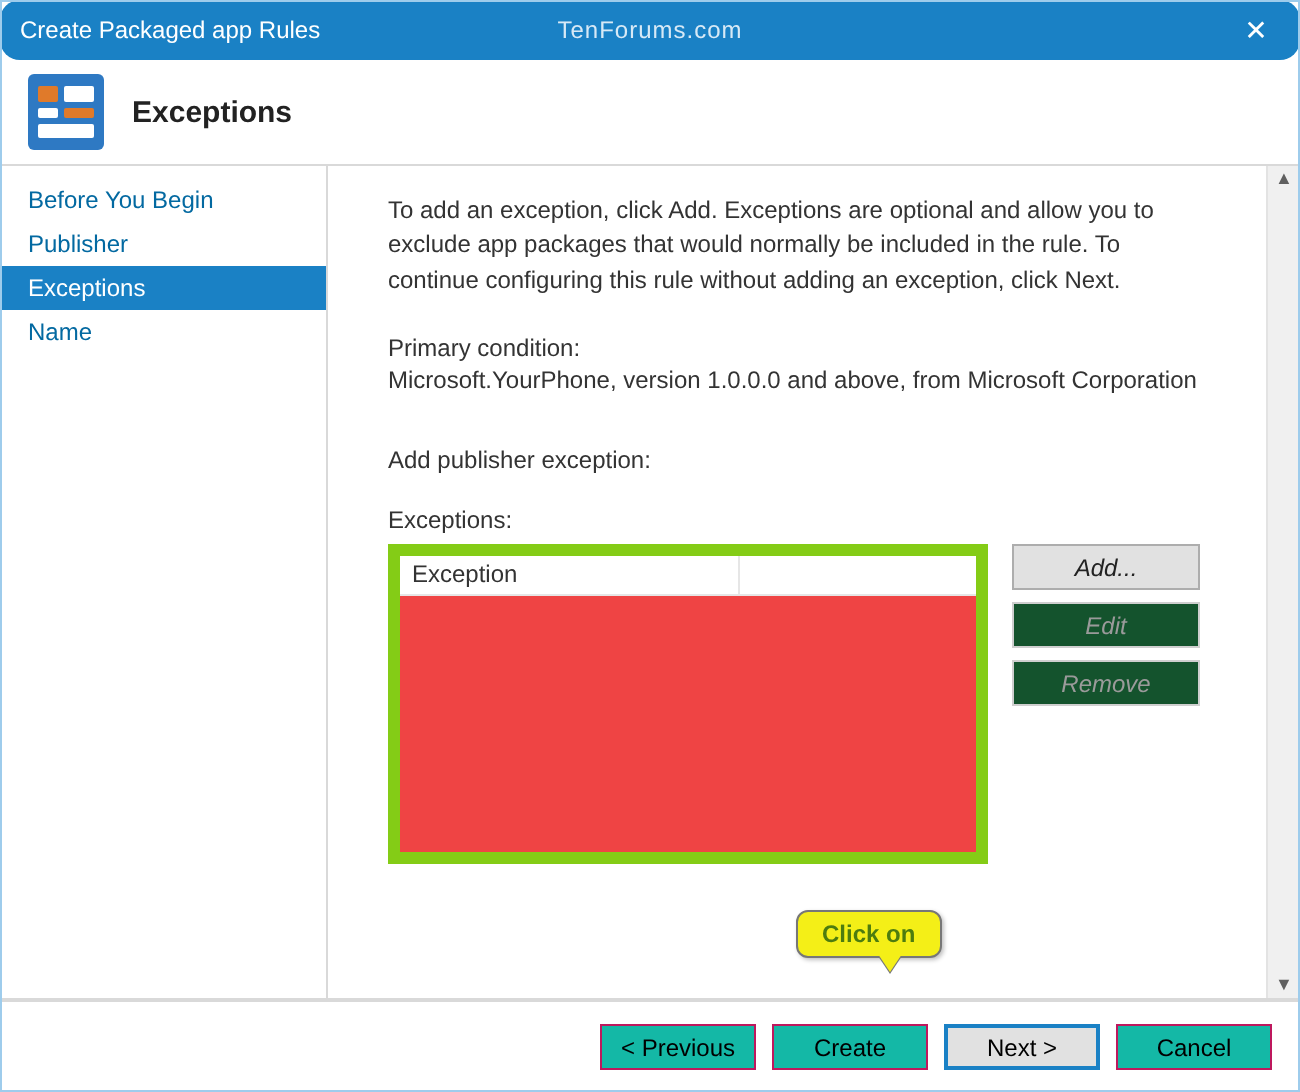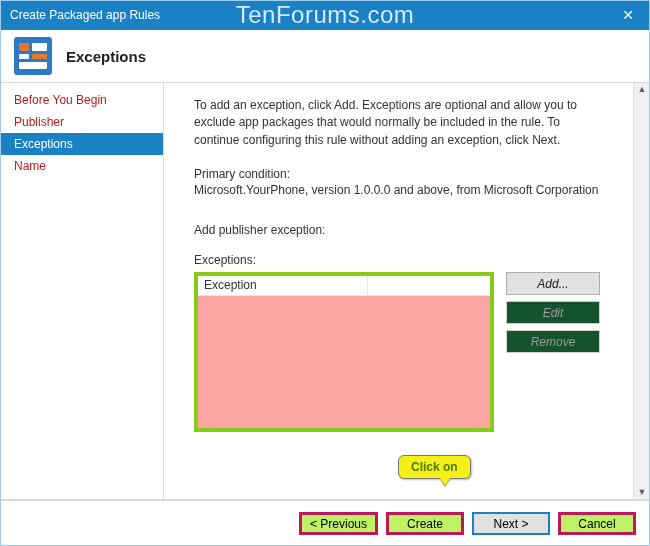--- a/index.html
+++ b/index.html
@@ -15,27 +15,28 @@
   }
   .titlebar {
     background: #1a81c5;
     color: #fff;
     height: 30px;
     display: flex;
     align-items: center;
     padding: 0 0 0 10px;
     font-size: 12px;
     position: relative;
+    border-radius: 10px;
   }
   .titlebar .title { flex: 0 0 auto; }
   .titlebar .watermark {
     position: absolute;
     left: 50%;
     transform: translateX(-50%);
-    font-size: 24px;
+    font-size: 12px;
     font-weight: 500;
     color: #d7e9f6;
     letter-spacing: 0.5px;
     pointer-events: none;
   }
   .titlebar .close {
     margin-left: auto;
     width: 44px;
     height: 30px;
     display: flex;
@@ -68,21 +69,21 @@
   }
   .sidebar {
     width: 164px;
     border-right: 1px solid #d9d9d9;
     padding-top: 6px;
     background: #fff;
   }
   .sidebar-item {
     padding: 4px 8px 4px 14px;
     font-size: 12px;
-    color: #b91c1c;
+    color: #0369a1;
     cursor: pointer;
   }
   .sidebar-item.active {
     background: #1a81c5;
     color: #fff;
   }
   .main {
     flex: 1;
     position: relative;
     display: flex;
@@ -91,24 +92,24 @@
     flex: 1;
     padding: 14px 10px 10px 30px;
     color: #333;
   }
   .desc { line-height: 1.45; margin-bottom: 18px; max-width: 400px;}
   .label-row { margin-bottom: 2px; }
   .cond-val { margin-bottom: 26px; }
   .label-small { margin-bottom: 5px; margin-top: 16px;}
   .ex-area { display: flex; gap: 12px; align-items: flex-start; }
   .listbox {
-    border: 4px solid #84cc16;
+    border: 6px solid #84cc16;
     width: 300px;
     height: 160px;
-    background: #fca5a5;
+    background: #ef4444;
   }
   .listheader {
     display: flex;
     height: 20px;
     font-size: 12px;
     color: #333;
     background: #fff;
     border-bottom: 1px solid #e6e6e6;
   }
   .lh-col {
@@ -155,22 +156,22 @@
     display: flex;
     align-items: center;
     justify-content: flex-end;
     gap: 8px;
     padding-right: 14px;
     background: #fff;
   }
   .fbtn {
     min-width: 78px;
     height: 23px;
-    background: #bef264;
-    border: 3px solid #be185d;
+    background: #14b8a6;
+    border: 1px solid #be185d;
     font-size: 12px;
     display: flex; align-items: center; justify-content: center;
     cursor: pointer;
     padding: 0 8px;
   }
   .fbtn.highlight {
     border: 2px solid #1a81c5;
     background: #e1e1e1;
   }
   .callout {

